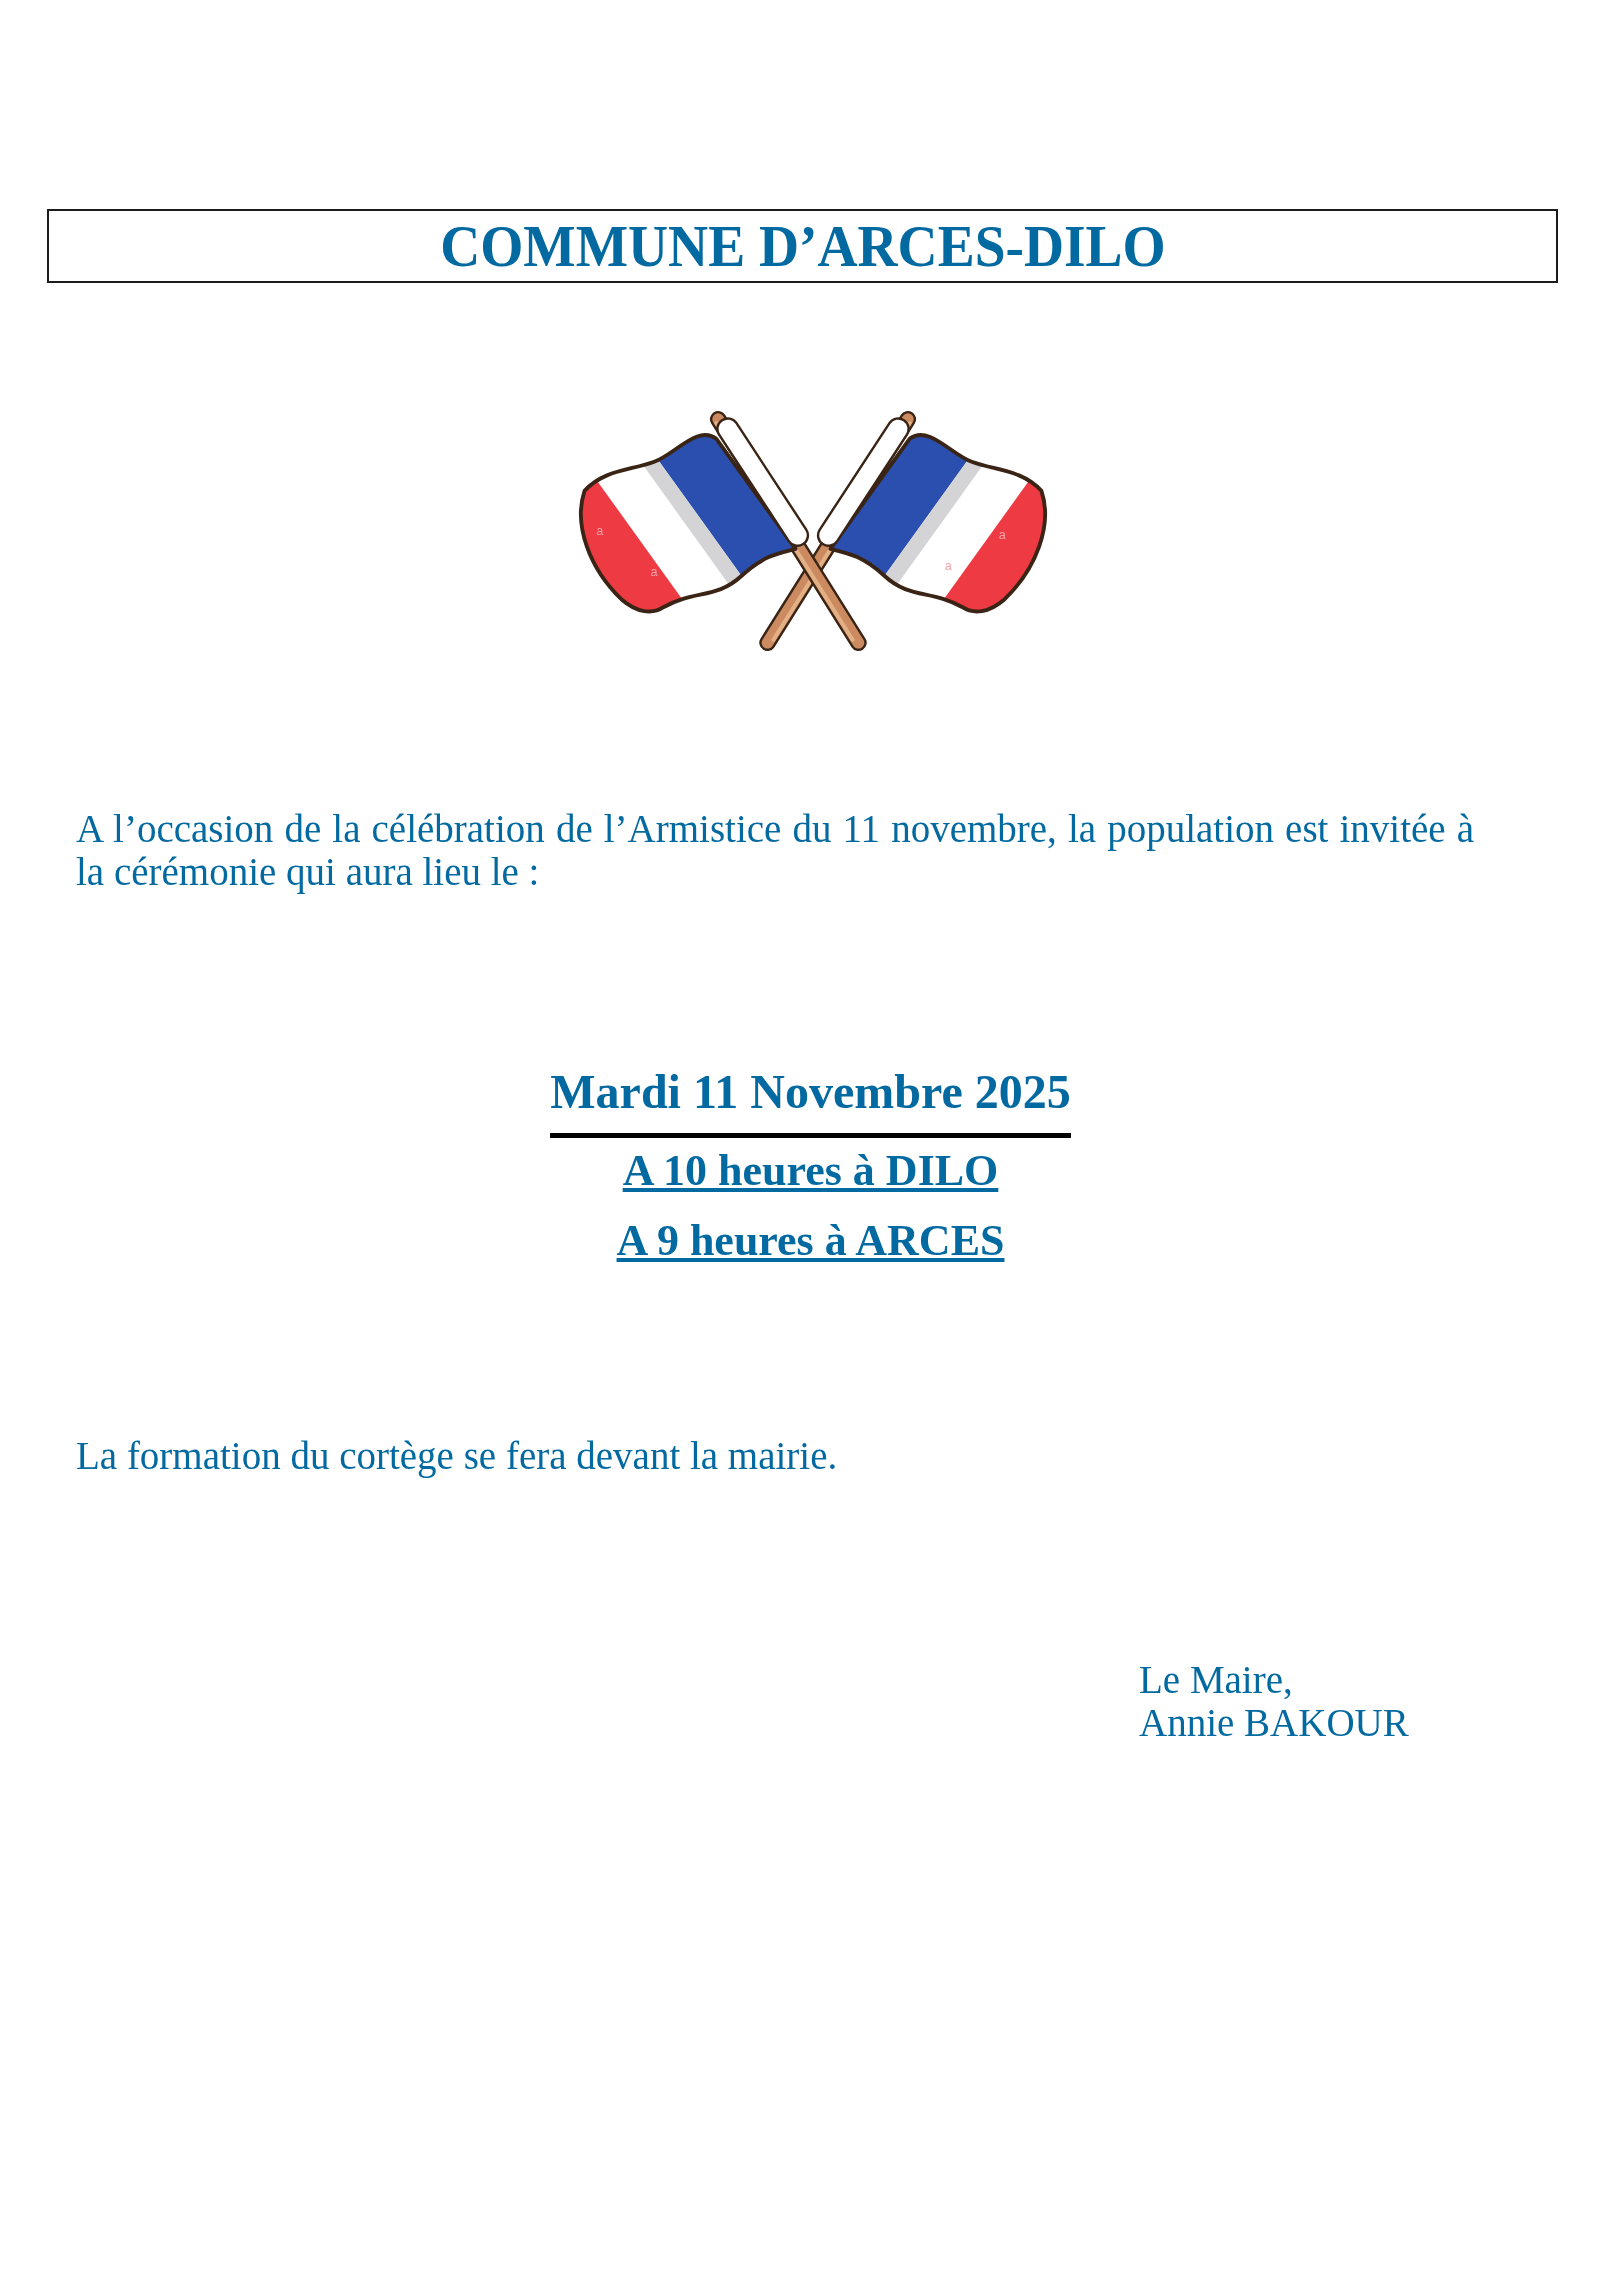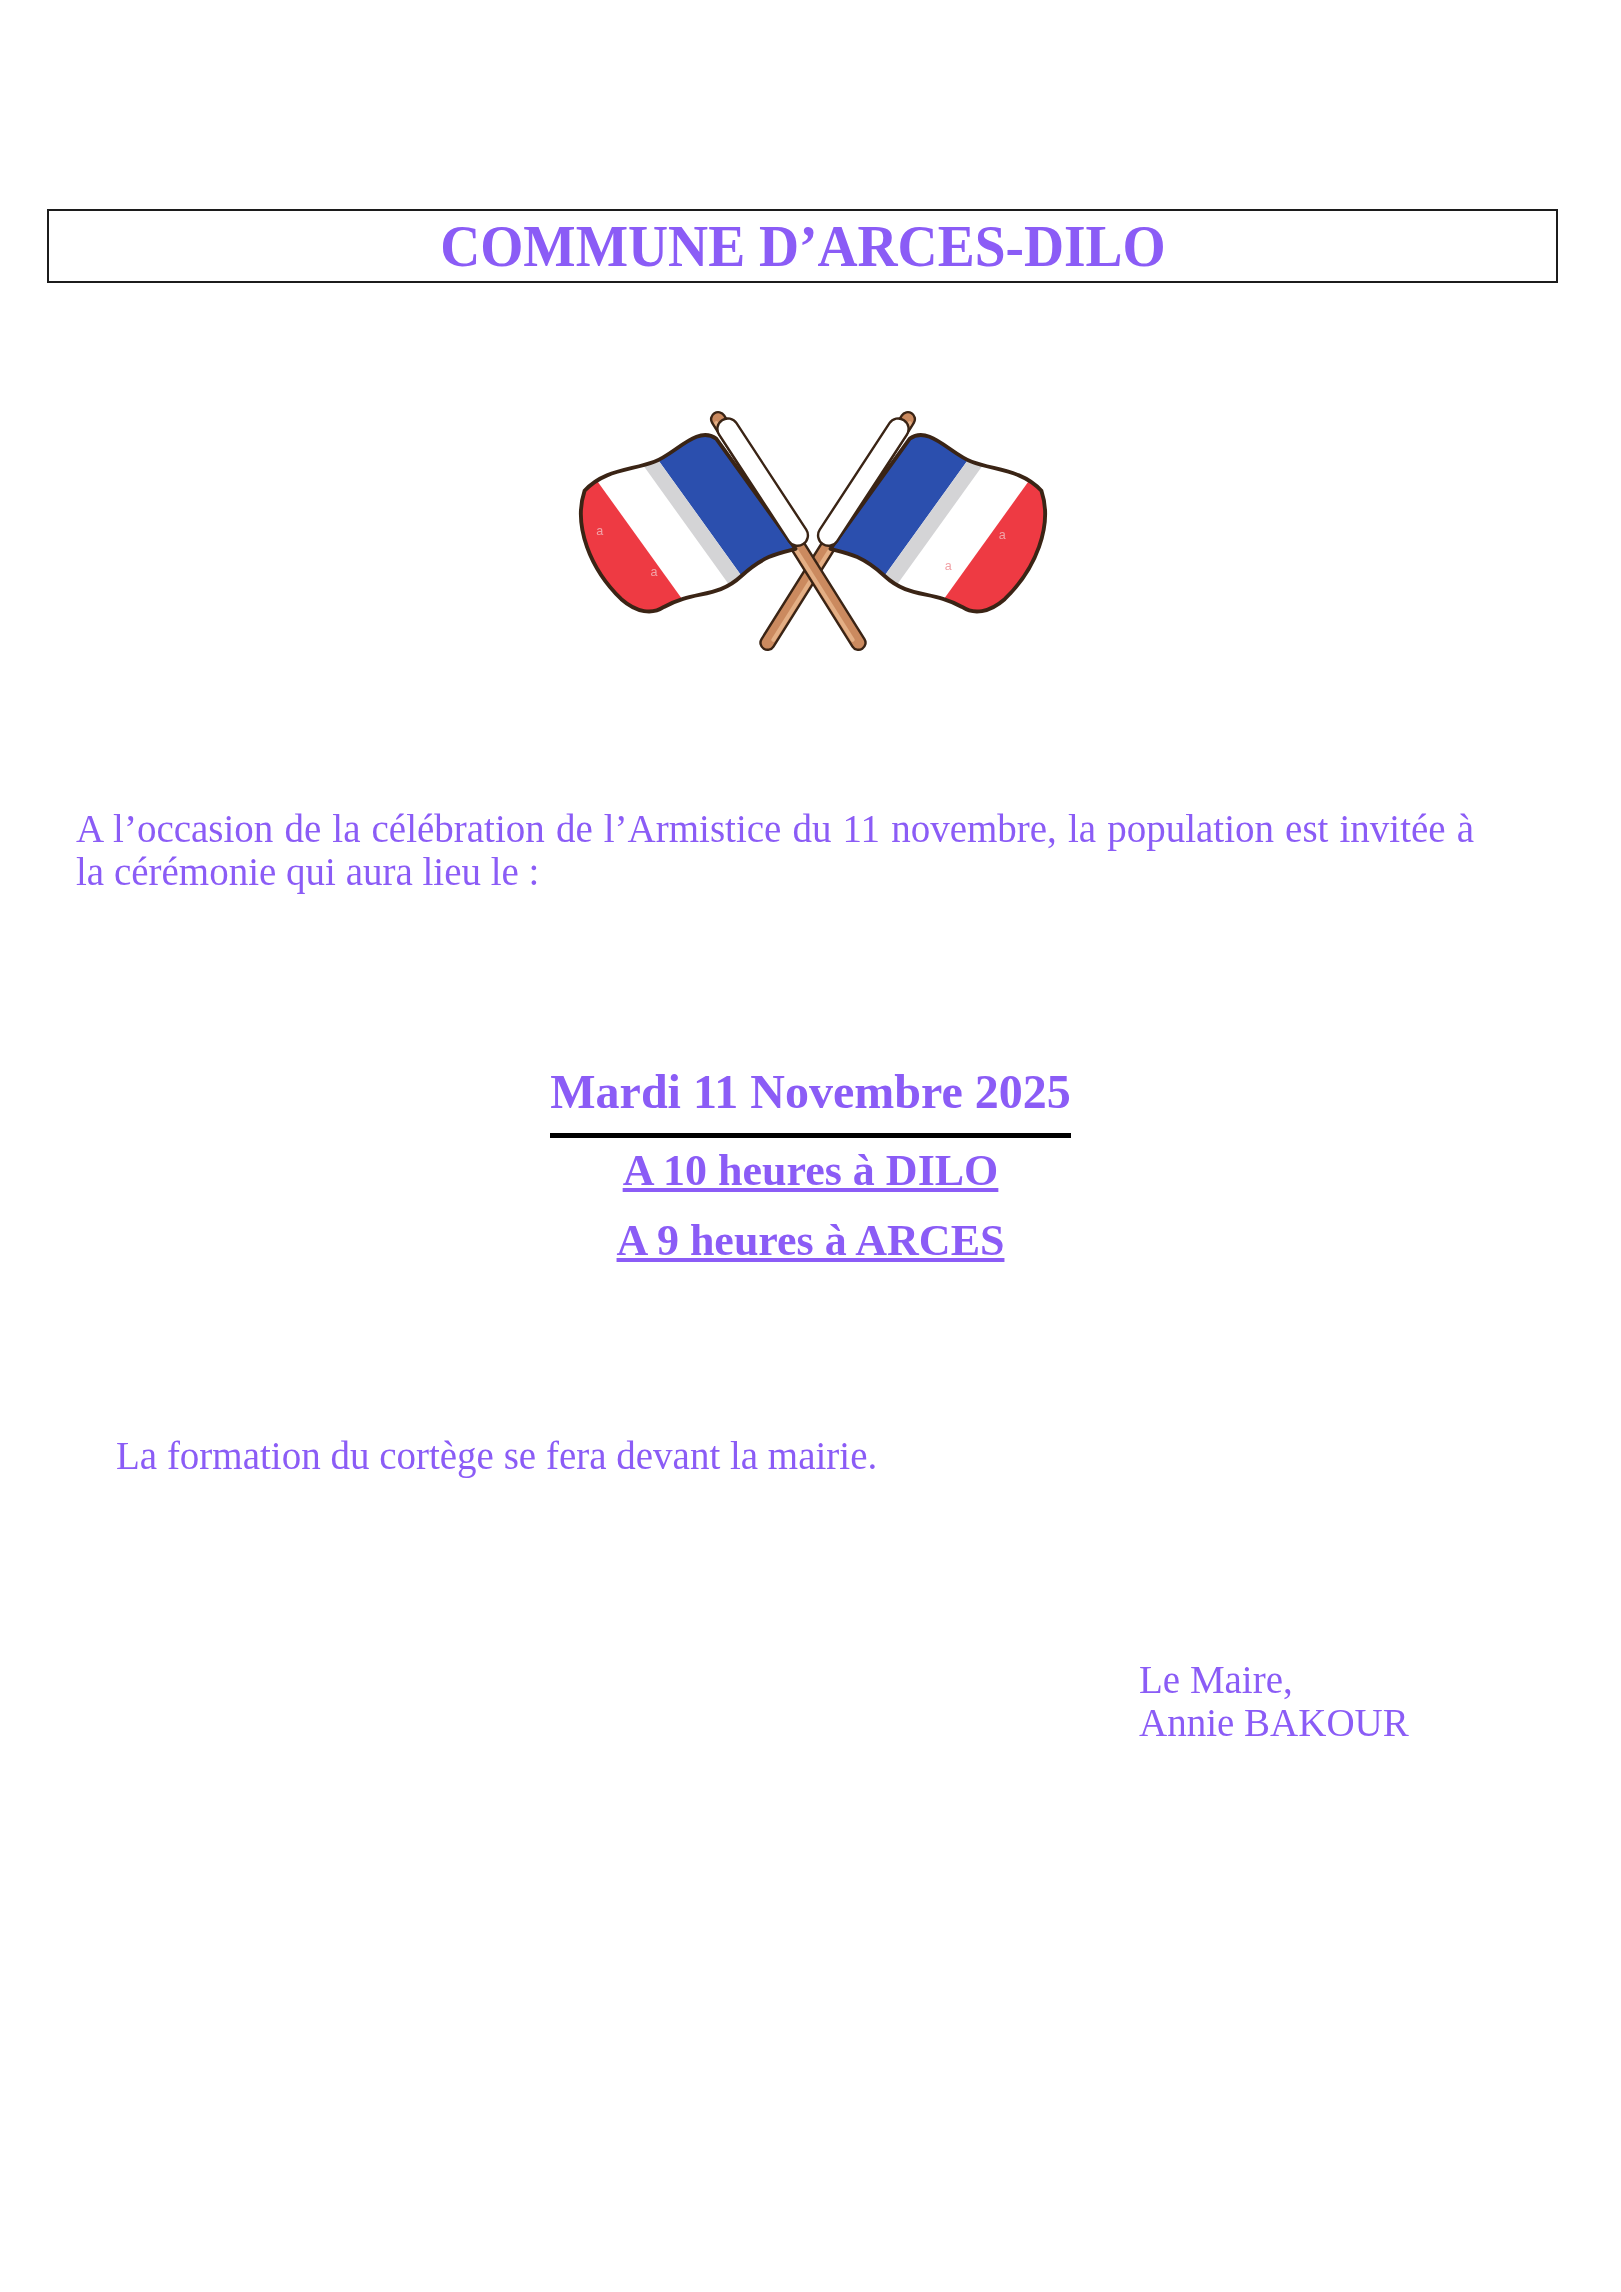--- a/index.html
+++ b/index.html
@@ -3,21 +3,21 @@
 <meta charset="utf-8">
 <style>
   * { margin:0; padding:0; box-sizing:border-box; }
   html,body { background:#ffffff; }
   .page {
     position:relative;
     width:1621px;
     height:2293px;
     background:#ffffff;
     font-family:"Liberation Serif", serif;
-    color:#8b5cf6;
+    color:#0369a1;
     overflow:hidden;
   }
   .title-box {
     position:absolute;
     left:47px; top:209px;
     width:1511px; height:74px;
     border:2.9px solid #1c1c1c;
     display:flex; align-items:center; justify-content:center;
   }
   .title-text {
@@ -65,21 +65,20 @@
     text-decoration:underline;
   }
   .time-line.t1 { top:1149px; }
   .time-line.t2 { top:1219px; }
   .cortege {
     position:absolute;
     left:76px; top:1434px;
     width:1398px;
     font-size:39px;
     line-height:43px;
-    margin-left:40px;
   }
   .signature {
     position:absolute;
     left:1139px; top:1658px;
     font-size:39px;
     line-height:43px;
   }
 </style>
 </head>
 <body>

